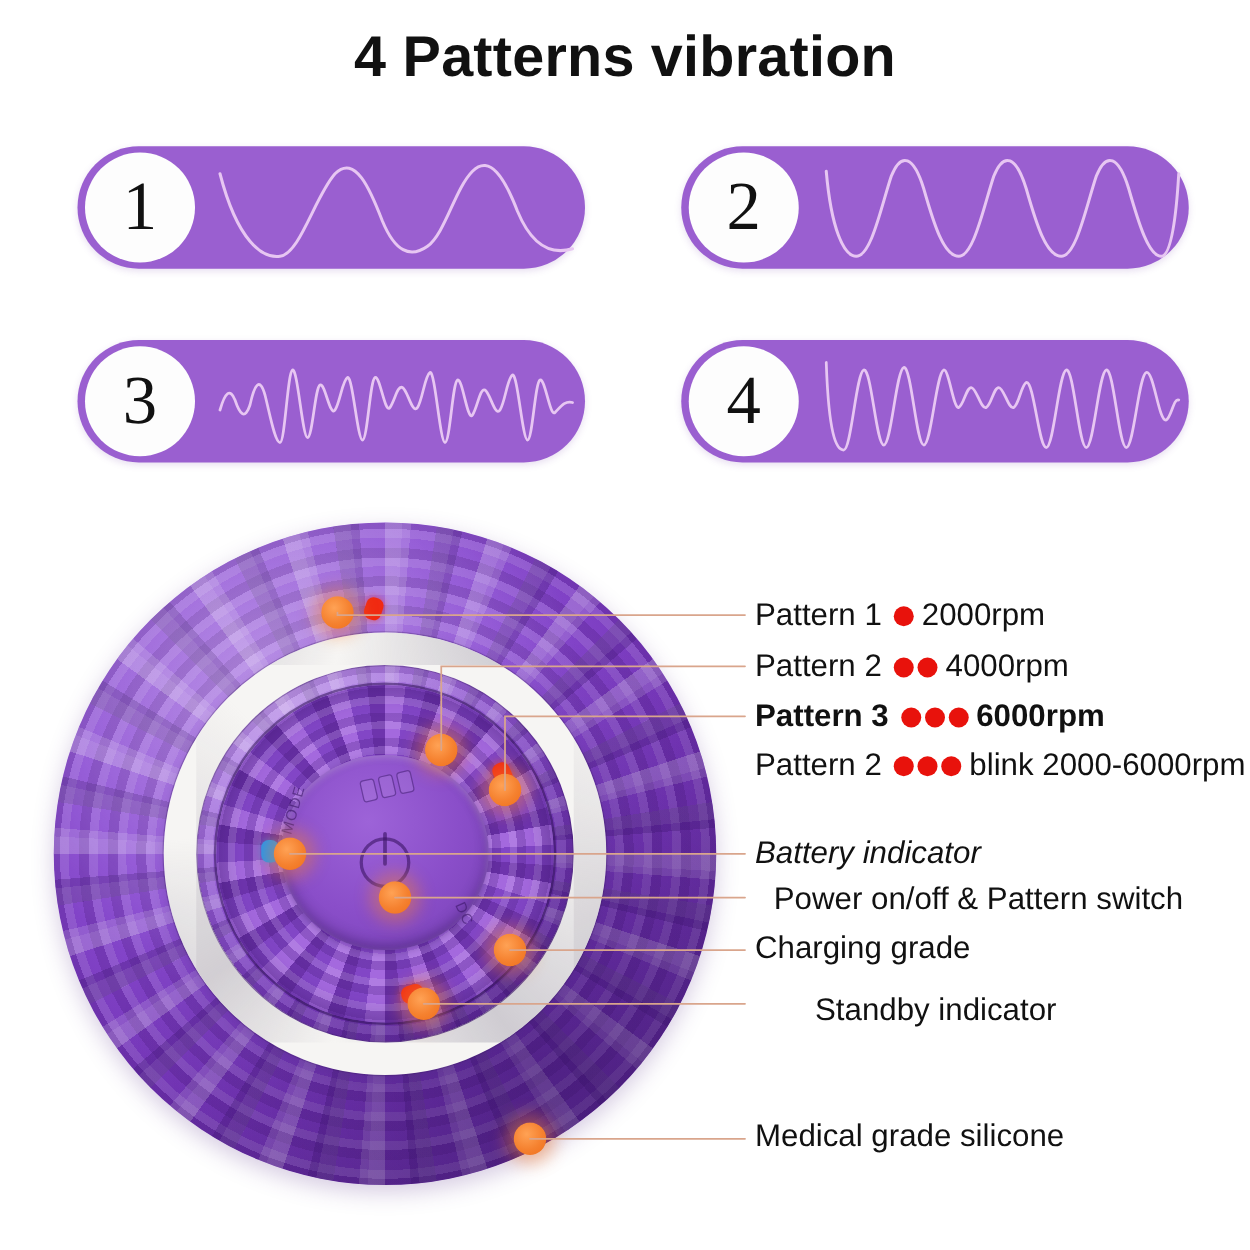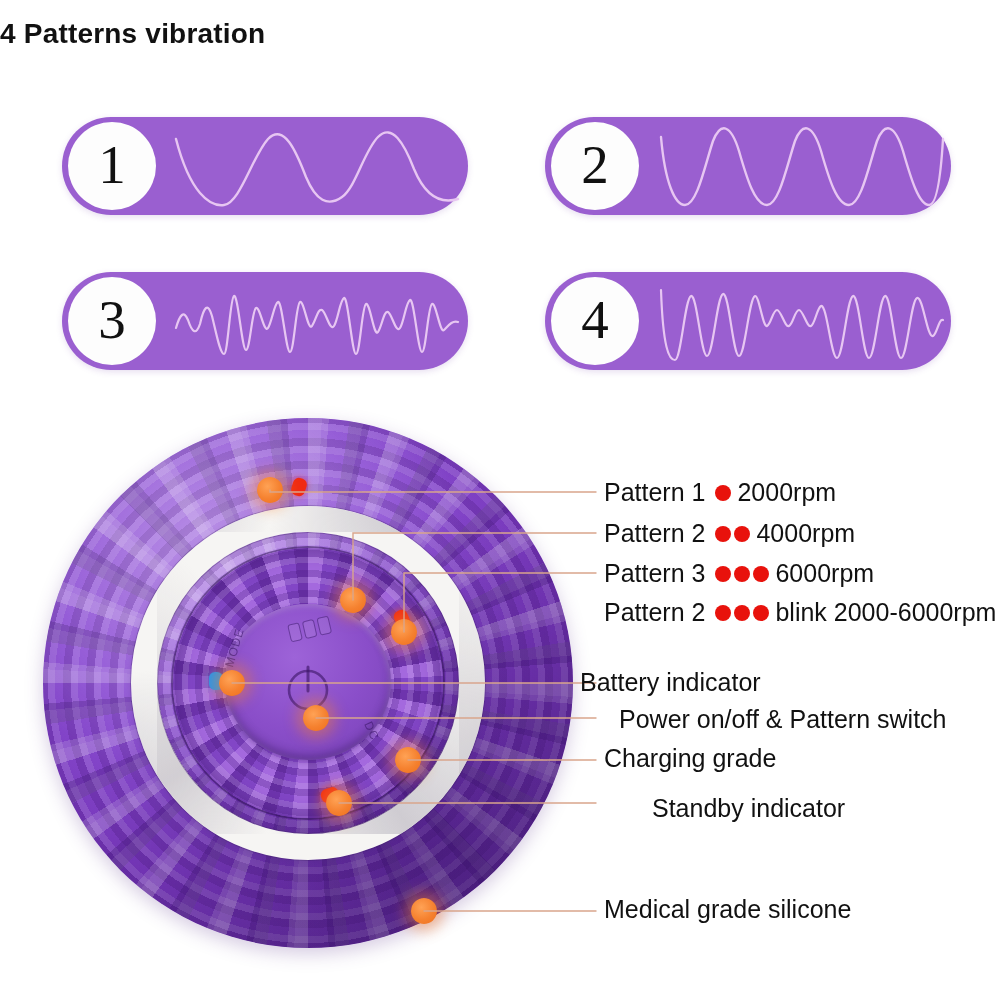--- a/index.html
+++ b/index.html
@@ -10,22 +10,22 @@
     font-family:"Liberation Sans", sans-serif;
     overflow:hidden;
     position:relative;
     -webkit-font-smoothing:antialiased;
   }
   .stage{position:absolute;left:0;top:0;width:1000px;height:1000px;}
 
   
   #page-title{
     position:absolute;left:0;top:18px;width:1000px;
-    text-align:left;
-    font-size:28px;font-weight:bold;color:#111111;
+    text-align:center;
+    font-size:46px;font-weight:bold;color:#111111;
     letter-spacing:.2px;
   }
 
   
   .card{
     position:absolute;
     height:98px;
     border-radius:49px;
     background:#9a5fd0;
     box-shadow:0 2px 6px rgba(120,70,170,.18);
@@ -357,41 +357,41 @@
 
   <div class="label tight" style="left:604px;top:519px;">
     <span class="lbl-text">Pattern 2</span>
     <span class="dots">
         <i></i>
         <i></i>
       </span>
     <span class="rpm">4000rpm</span>
   </div>
 
-  <div class="label tight" style="left:604px;top:559px;">
+  <div class="label tight" style="left:604px;top:559px;font-weight:bold;">
     <span class="lbl-text">Pattern 3</span>
     <span class="dots">
         <i></i>
         <i></i>
         <i></i>
       </span>
     <span class="rpm">6000rpm</span>
   </div>
 
   <div class="label tight" style="left:604px;top:598px;">
     <span class="lbl-text">Pattern 2</span>
     <span class="dots">
         <i></i>
         <i></i>
         <i></i>
       </span>
     <span class="rpm">blink 2000-6000rpm</span>
   </div>
 
-  <div class="label" style="left:580px;top:668px;">
+  <div class="label" style="left:604px;top:668px;font-style:italic;">
     <span class="lbl-text">Battery indicator</span>
   </div>
 
   <div class="label" style="left:604px;top:705px;margin-left:15px;">
     <span class="lbl-text">Power on/off &amp; Pattern switch</span>
   </div>
 
   <div class="label" style="left:604px;top:744px;">
     <span class="lbl-text">Charging grade</span>
   </div>

